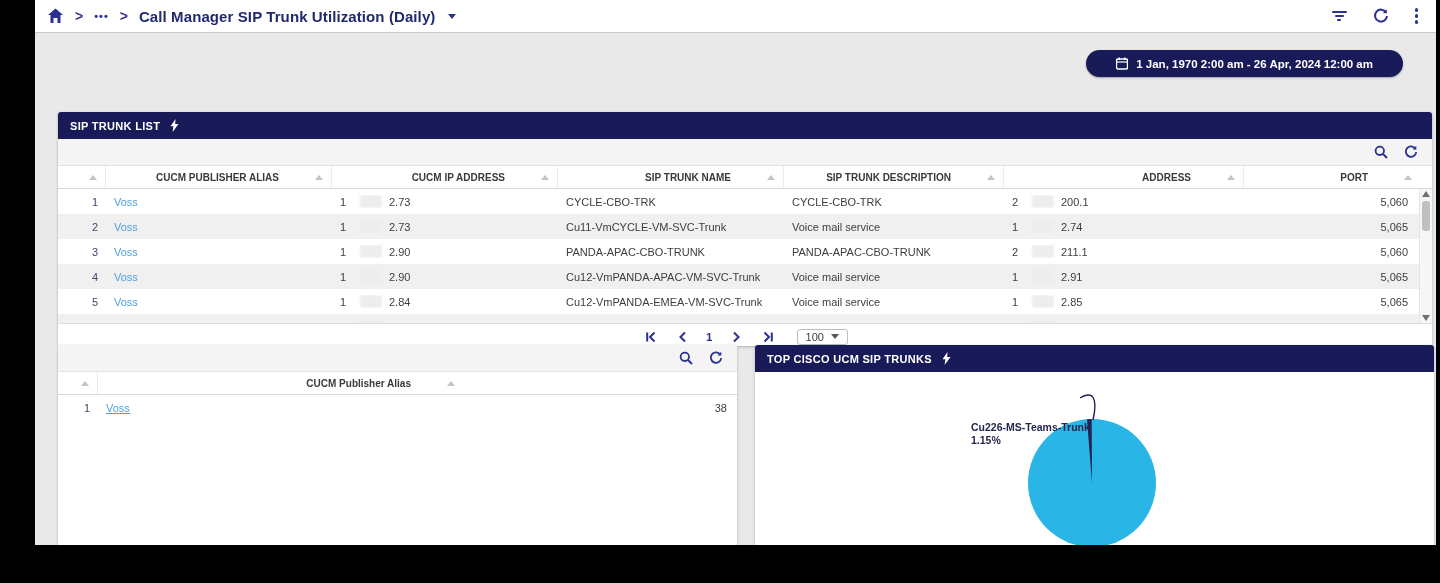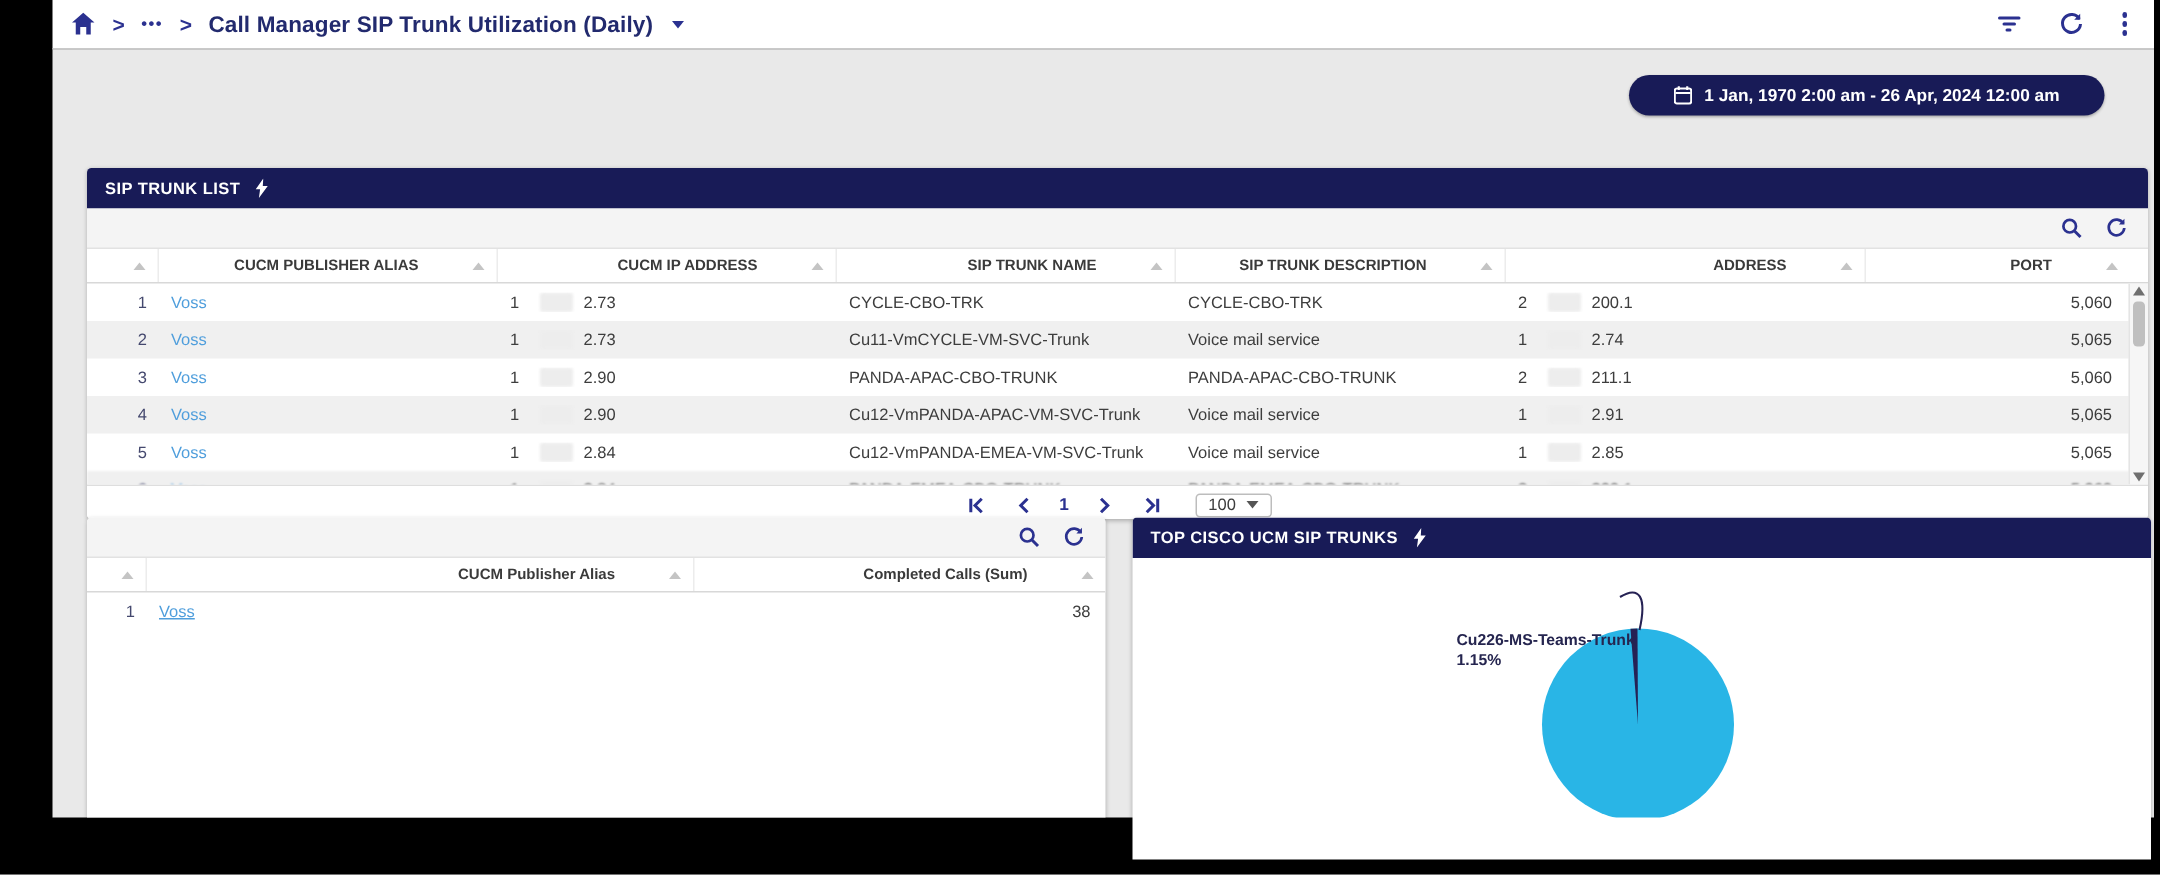--- a/index.html
+++ b/index.html
@@ -360,33 +360,29 @@
         </span>
       </div>
       <div class="thead grid-pubs">
         <div class="th">
             <span class="sort-caret"></span>
           </div>
         <div class="th">
             <span>CUCM Publisher Alias</span>
             <span class="sort-caret"></span>
           </div>
-        <div class="th">
-            <span>Completed Calls (Sum)</span>
-            <span class="sort-caret"></span>
-          </div>
       </div>
       <div class="trow grid-pubs">
         <div class="td num">1</div>
         <div class="td"><span class="link ul">Voss</span></div>
         <div class="td right" style="padding-right:10px;">38</div>
       </div>
     </section>
 
-    <section class="panel" style="left:720px;top:312px;width:679px;height:228px;border-radius:3px 3px 0 0;">
+    <section class="panel" style="left:720px;top:312px;width:679px;height:200px;border-radius:3px 3px 0 0;">
       <div class="panel-header">
         <span>TOP CISCO UCM SIP TRUNKS</span>
         <span>
           <svg width="9" height="13" viewBox="0 0 9 13">
               <path d="M5.5 0 L0.5 7.2 H3.4 L2.6 13 L8.5 5 H5.2 Z" fill="#fff"></path>
             </svg>
         </span>
       </div>
       <div style="position:relative;height:173px;">
         <svg width="679" height="173" viewBox="0 0 679 173">

